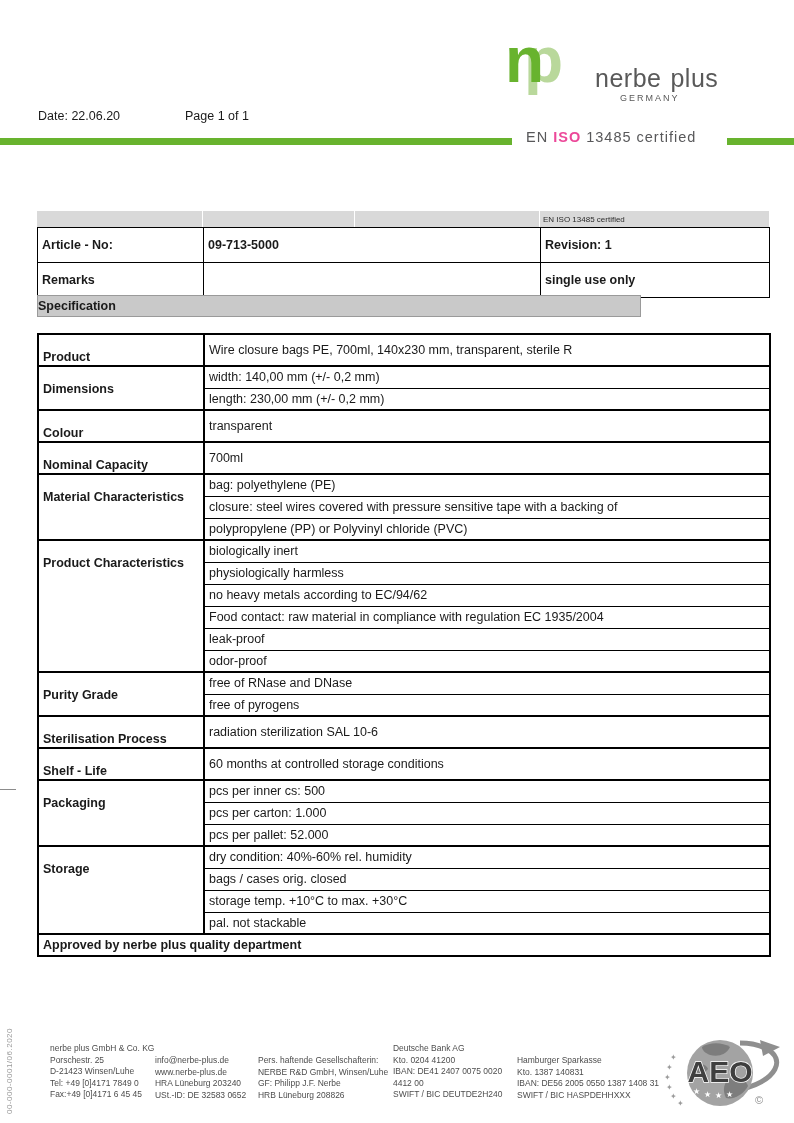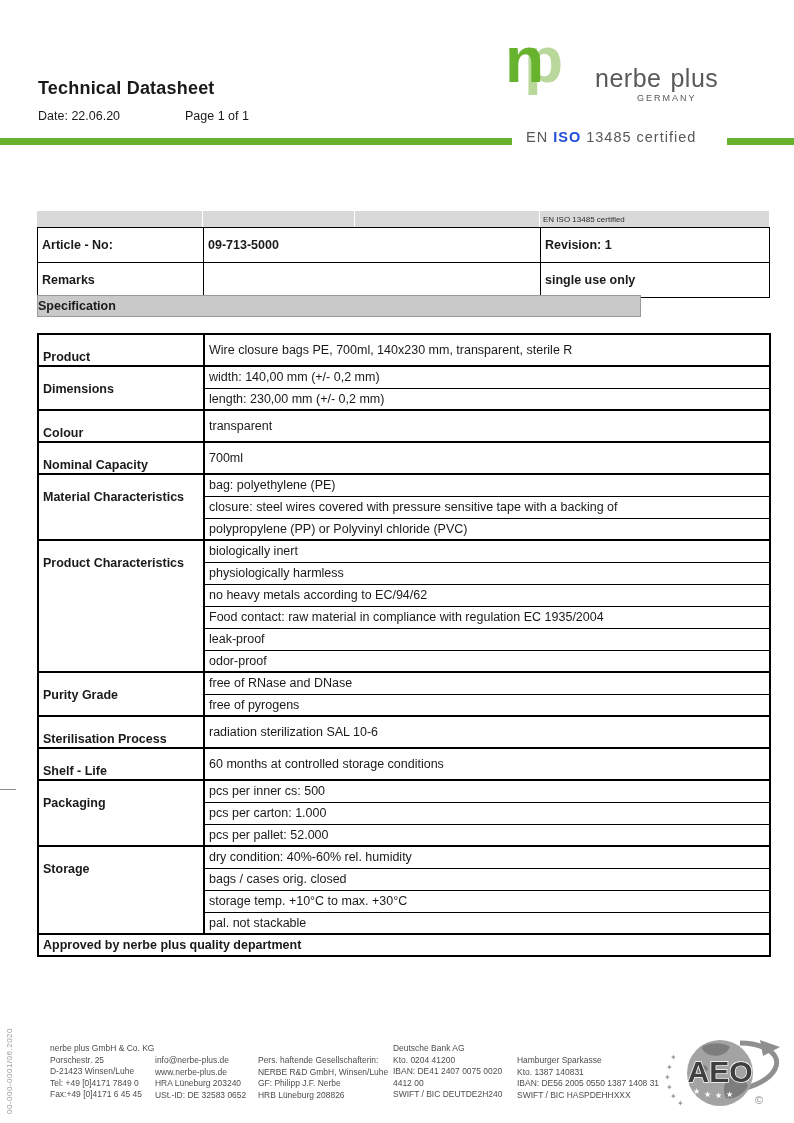--- a/index.html
+++ b/index.html
@@ -11,27 +11,27 @@
   .title { position:absolute; left:38px; top:78px; font-size:18px; font-weight:bold; letter-spacing:.2px; }
   .meta-line { position:absolute; left:38px; top:109px; font-size:12.5px; }
   .meta-line .page-no { position:absolute; left:147px; top:0; white-space:nowrap; }
 
   .logo { position:absolute; left:503px; top:40px; width:262px; height:70px;text-align:center; }
   .np { position:absolute; left:2px; top:-12px; font-size:64px; font-weight:bold; line-height:1; letter-spacing:0; }
   .np-n { color:#68b32e; position:relative; z-index:2; }
   .np-p { color:#b9d89b; position:relative; margin-left:-20px; z-index:1; }
   .brand { position:absolute; left:92px; top:24px; font-size:25px; color:#595959; letter-spacing:.5px; white-space:nowrap; }
   .brand .sp { display:inline-block; width:9px; }
-  .country { position:absolute; left:117px; top:53px; font-size:9px; color:#595959; letter-spacing:2px;margin-left:17px; }
+  .country { position:absolute; left:117px; top:53px; font-size:9px; color:#595959; letter-spacing:2px; }
 
   .iso-line { position:absolute; left:0; top:127px; width:794px; height:22px; }
   .iso-bar-left { position:absolute; left:0; top:11px; width:512px; height:7px; background:#68b32e; }
   .iso-bar-right { position:absolute; left:727px; top:11px; width:67px; height:7px; background:#68b32e; }
   .iso-text { position:absolute; left:526px; top:2px; font-size:14.5px; color:#58585a; letter-spacing:1px; white-space:nowrap; }
-  .iso-text b { color:#1d4ed8; }
+  .iso-text b { color:#ec4899; }
 
   
   .info-table { position:absolute; left:37px; top:211px; width:732px; }
   .corner-row { display:flex; height:16px; background:#d9d9d9; }
   .corner-row .seg { border-right:1px solid #ffffff; height:100%; }
   .corner-row .s1 { width:166px; } .corner-row .s2 { width:152px; } .corner-row .s3 { width:185px; }
   .corner-row .s4 { width:229px; border-right:none; font-size:8px; color:#2b2b2b; padding:4px 0 0 3px; }
   table.info { width:732px; border-collapse:collapse; table-layout:fixed; }
   table.info td { border:1px solid #000; height:22px; font-size:12.5px; font-weight:bold; padding:10px 4px; vertical-align:middle; }
 
@@ -53,21 +53,20 @@
                 writing-mode:vertical-rl; transform:rotate(180deg); }
   .footer-col { position:absolute; font-size:9px; line-height:11.5px; color:#4d4d4d; white-space:nowrap;
                 transform:scaleX(.94); transform-origin:left top; }
   .aeo { position:absolute; left:660px; top:1022px; }
 </style>
 </head>
 <body>
 
 <div class="page">
 
-  <div class="title">Technical Datasheet</div>
   <div class="meta-line">
     <span>Date:</span>
     <span>22.06.20</span>
     <span class="page-no">Page 1 of 1</span>
   </div>
 
   <div class="logo">
     <div class="np"><span class="np-n">n</span><span class="np-p">p</span></div>
     <div class="brand"><span>nerbe</span><span class="sp"></span><span>plus</span></div>
     <div class="country">GERMANY</div>

